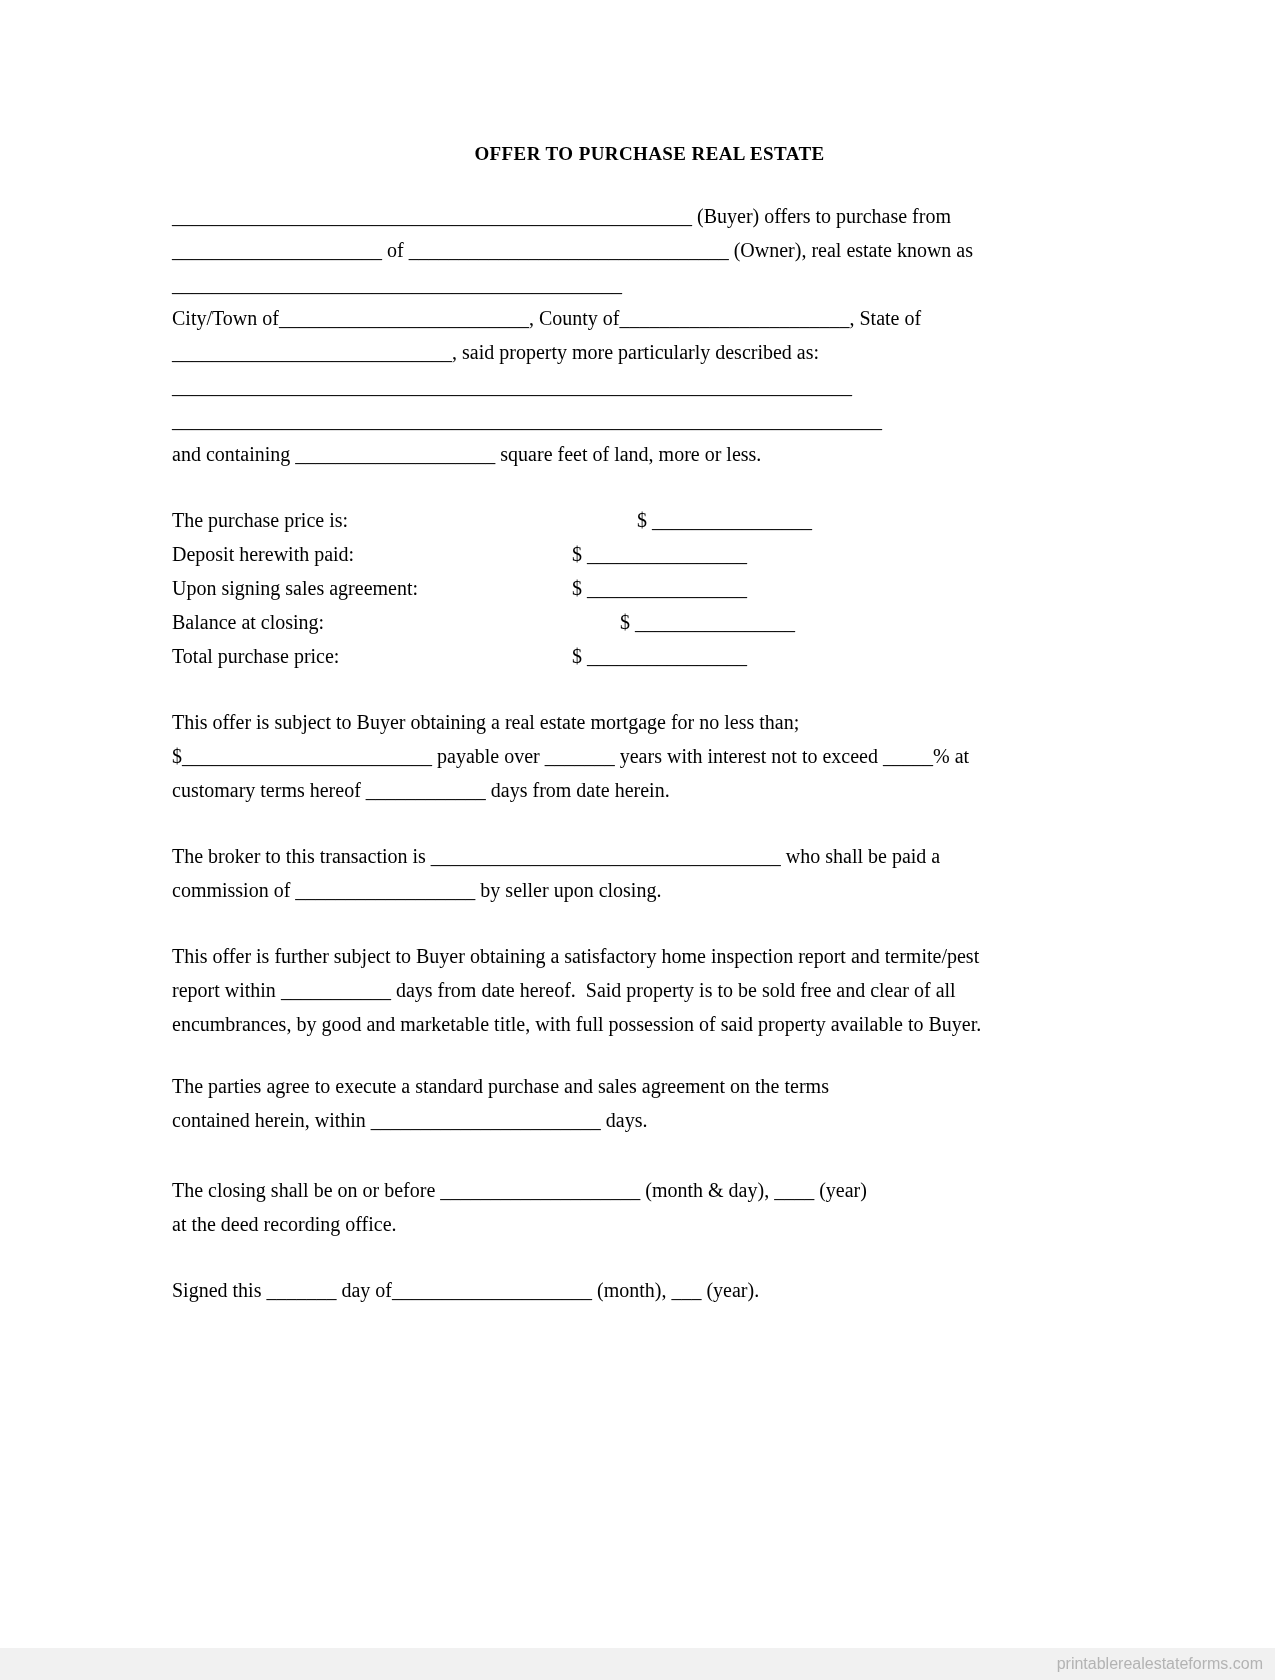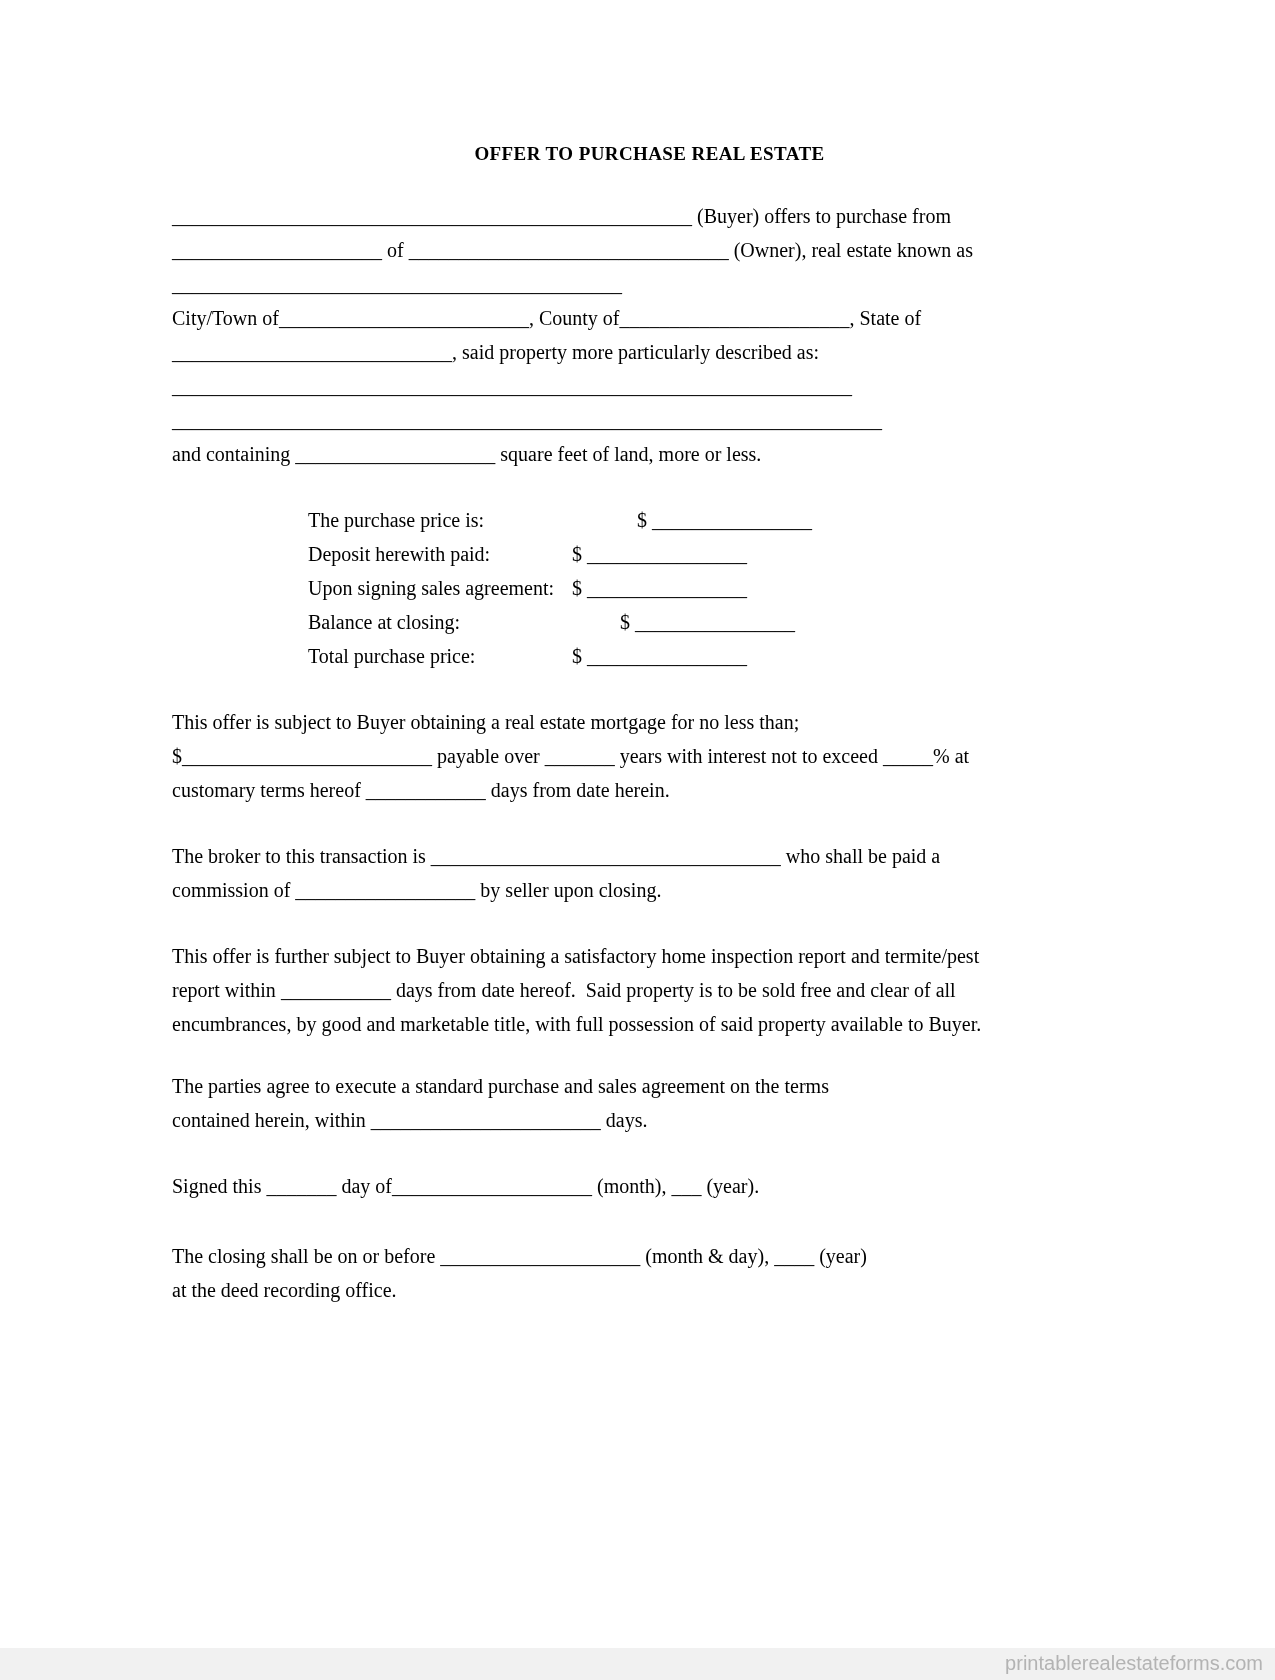--- a/index.html
+++ b/index.html
@@ -28,39 +28,39 @@
     line-height: 26px;
     font-weight: 700;
     letter-spacing: 0.4px;
   }
   .para { margin-top: 32px; }
   .p-agreement-execution { margin-top: 28px; }
   .p-closing { margin-top: 36px; }
   .line { white-space: pre; }
   .blank { letter-spacing: 0; }
   .price-row { position: relative; white-space: pre; }
-  .price-label { margin-left: 136px; }
+  .price-label { }
   .price-amount { position: absolute; top: 0; white-space: pre; }
   .amt-0 .price-amount { left: 465px; }
   .amt-1 .price-amount { left: 400px; }
   .amt-2 .price-amount { left: 400px; }
   .amt-3 .price-amount { left: 448px; }
   .amt-4 .price-amount { left: 400px; }
   .footer-band {
     position: absolute;
     left: 0;
     top: 1648px;
     width: 100%;
     height: 32px;
     background: #f1f1f1;
     box-sizing: border-box;
     padding-right: 12px;
     text-align: right;
     font-family: "Liberation Sans", sans-serif;
-    font-size: 20px;
+    font-size: 16px;
     line-height: 31px;
     color: #b3b3b3;
   }
 </style>
 </head>
 <body>
 
 <div class="page">
   <div class="content">
     <h1 class="title">OFFER TO PURCHASE REAL ESTATE</h1>
@@ -93,25 +93,25 @@
         </div>
         <div class="para p-inspection">
           <div class="line"><span class="run">This offer is further subject to Buyer obtaining a satisfactory home inspection report and termite/pest</span></div>
           <div class="line"><span class="run">report within </span><span class="blank">___________</span><span class="run"> days from date hereof.  Said property is to be sold free and clear of all</span></div>
           <div class="line"><span class="run">encumbrances, by good and marketable title, with full possession of said property available to Buyer.</span></div>
         </div>
         <div class="para p-agreement-execution">
           <div class="line"><span class="run">The parties agree to execute a standard purchase and sales agreement on the terms</span></div>
           <div class="line"><span class="run">contained herein, within </span><span class="blank">_______________________</span><span class="run"> days.</span></div>
         </div>
-        <div class="para p-signed">
-          <div class="line"><span class="run">Signed this </span><span class="blank">_______</span><span class="run"> day of</span><span class="blank">____________________</span><span class="run"> (month), </span><span class="blank">___</span><span class="run"> (year).</span></div>
-        </div>
         <div class="para p-closing">
           <div class="line"><span class="run">The closing shall be on or before </span><span class="blank">____________________</span><span class="run"> (month &amp; day), </span><span class="blank">____</span><span class="run"> (year)</span></div>
           <div class="line"><span class="run">at the deed recording office.</span></div>
+        </div>
+        <div class="para p-signed">
+          <div class="line"><span class="run">Signed this </span><span class="blank">_______</span><span class="run"> day of</span><span class="blank">____________________</span><span class="run"> (month), </span><span class="blank">___</span><span class="run"> (year).</span></div>
         </div>
       </div>
   </div>
   <div class="footer-band">
     <span>printablerealestateforms.com</span>
   </div>
 </div>
 
 </body></html>

